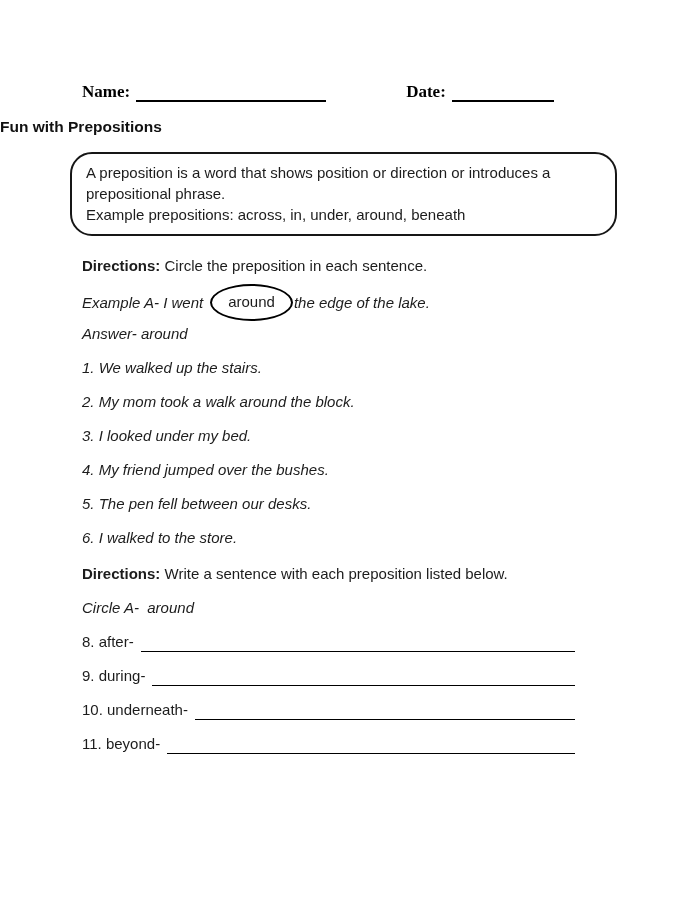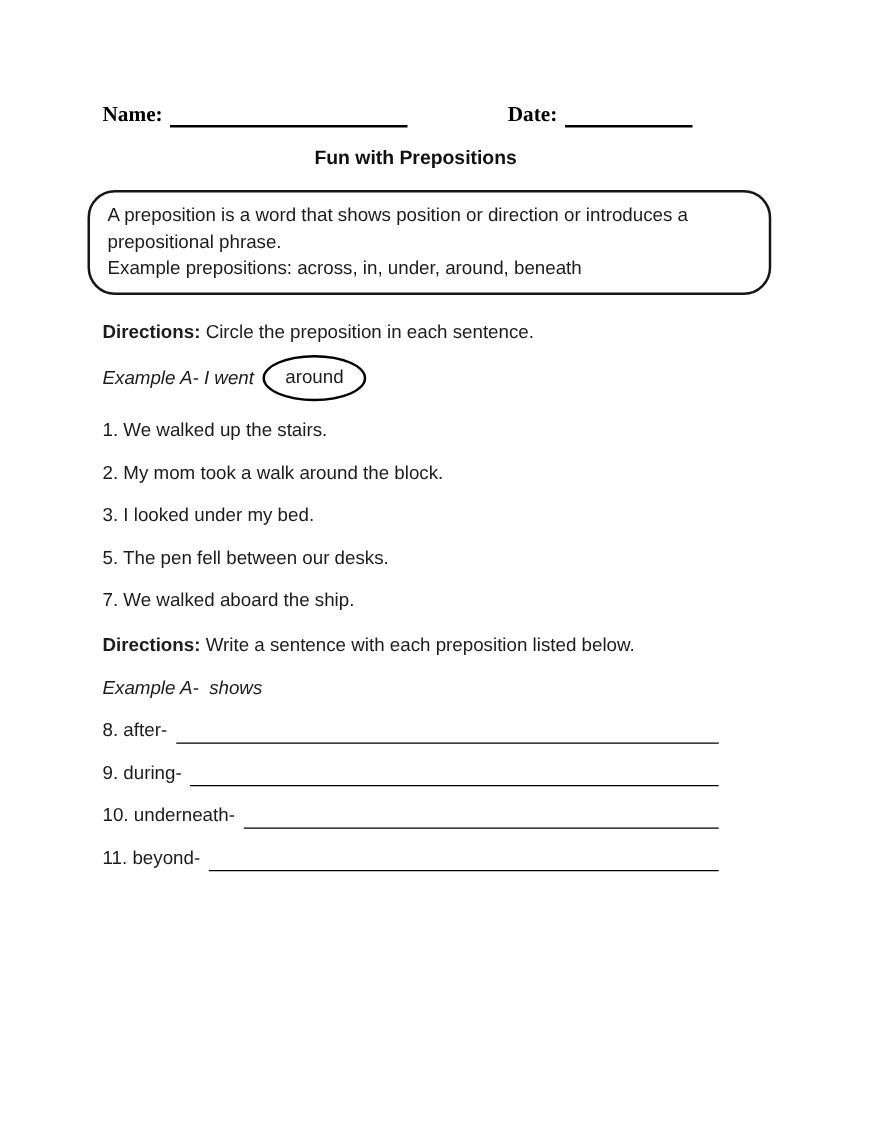--- a/index.html
+++ b/index.html
@@ -22,21 +22,21 @@
   }
   .blank {
     display:inline-block; border-bottom:2px solid #000; height:17px;
   }
   .name-blank { width:190px; margin-left:6px; }
   .date-label { margin-left:80px; }
   .date-blank { width:102px; margin-left:6px; }
 
   
   .title {
-    text-align:center; font-weight:bold; font-size:15.5px;
+    font-weight:bold; font-size:15.5px;
     margin-top:16px; color:#111;
   }
 
   
   .def-box {
     margin:16px 48px 0 70px;
     border:2px solid #161616;
     border-radius:22px;
     padding:8px 14px 9px 14px;
     line-height:21px;
@@ -55,21 +55,21 @@
   .circle {
     display:inline-block;
     font-style:normal;
     border:2px solid #000;
     border-radius:50%;
     padding:6px 16px 7px 16px;
     margin:0 1px 0 7px;
   }
   .answer-line { font-style:italic; margin-top:3px; line-height:20px; }
 
-  .sentence { margin-top:14px; line-height:20px; }
+  .sentence { margin-top:14px; line-height:20px;font-style:italic; }
   .sentence:first-of-type { margin-top:16px; }
 
   .directions-2 { margin-top:16px; }
 
   .example-line-2 { font-style:italic; margin-top:14px; line-height:20px; white-space:pre-wrap; }
   .answer-line-2 { font-style:italic; margin-top:2px; line-height:20px; white-space:pre-wrap; }
   .underlined-word { text-decoration:underline; }
 
   .fill-item {
     display:flex; align-items:flex-end;
@@ -101,43 +101,48 @@
 
   <div class="body-col">
 
     <div class="directions">
       <b>Directions:</b><span> Circle the preposition in each sentence.</span>
     </div>
 
     <div class="example-row">
       <span>Example A- I went</span>
       <span class="circle">around</span>
+      <span>the edge of the lake.</span>
     </div>
+    <div class="answer-line">Answer- around</div>
 
     <div class="sentence">
       <span>1.</span> <span>We walked up the stairs.</span>
     </div>
     <div class="sentence">
       <span>2.</span> <span>My mom took a walk around the block.</span>
     </div>
     <div class="sentence">
       <span>3.</span> <span>I looked under my bed.</span>
     </div>
     <div class="sentence">
+      <span>4.</span> <span>My friend jumped over the bushes.</span>
+    </div>
+    <div class="sentence">
       <span>5.</span> <span>The pen fell between our desks.</span>
     </div>
     <div class="sentence">
-      <span>7.</span> <span>We walked aboard the ship.</span>
+      <span>6.</span> <span>I walked to the store.</span>
     </div>
 
     <div class="directions directions-2">
       <b>Directions:</b><span> Write a sentence with each preposition listed below.</span>
     </div>
 
-    <div class="example-line-2">Example A-  shows</div>
+    <div class="example-line-2">Circle A-  around</div>
 
     <div class="fill-item">
       <span>8.</span>&nbsp;<span>after-</span>
       <span class="blank-line"></span>
     </div>
     <div class="fill-item">
       <span>9.</span>&nbsp;<span>during-</span>
       <span class="blank-line"></span>
     </div>
     <div class="fill-item">

